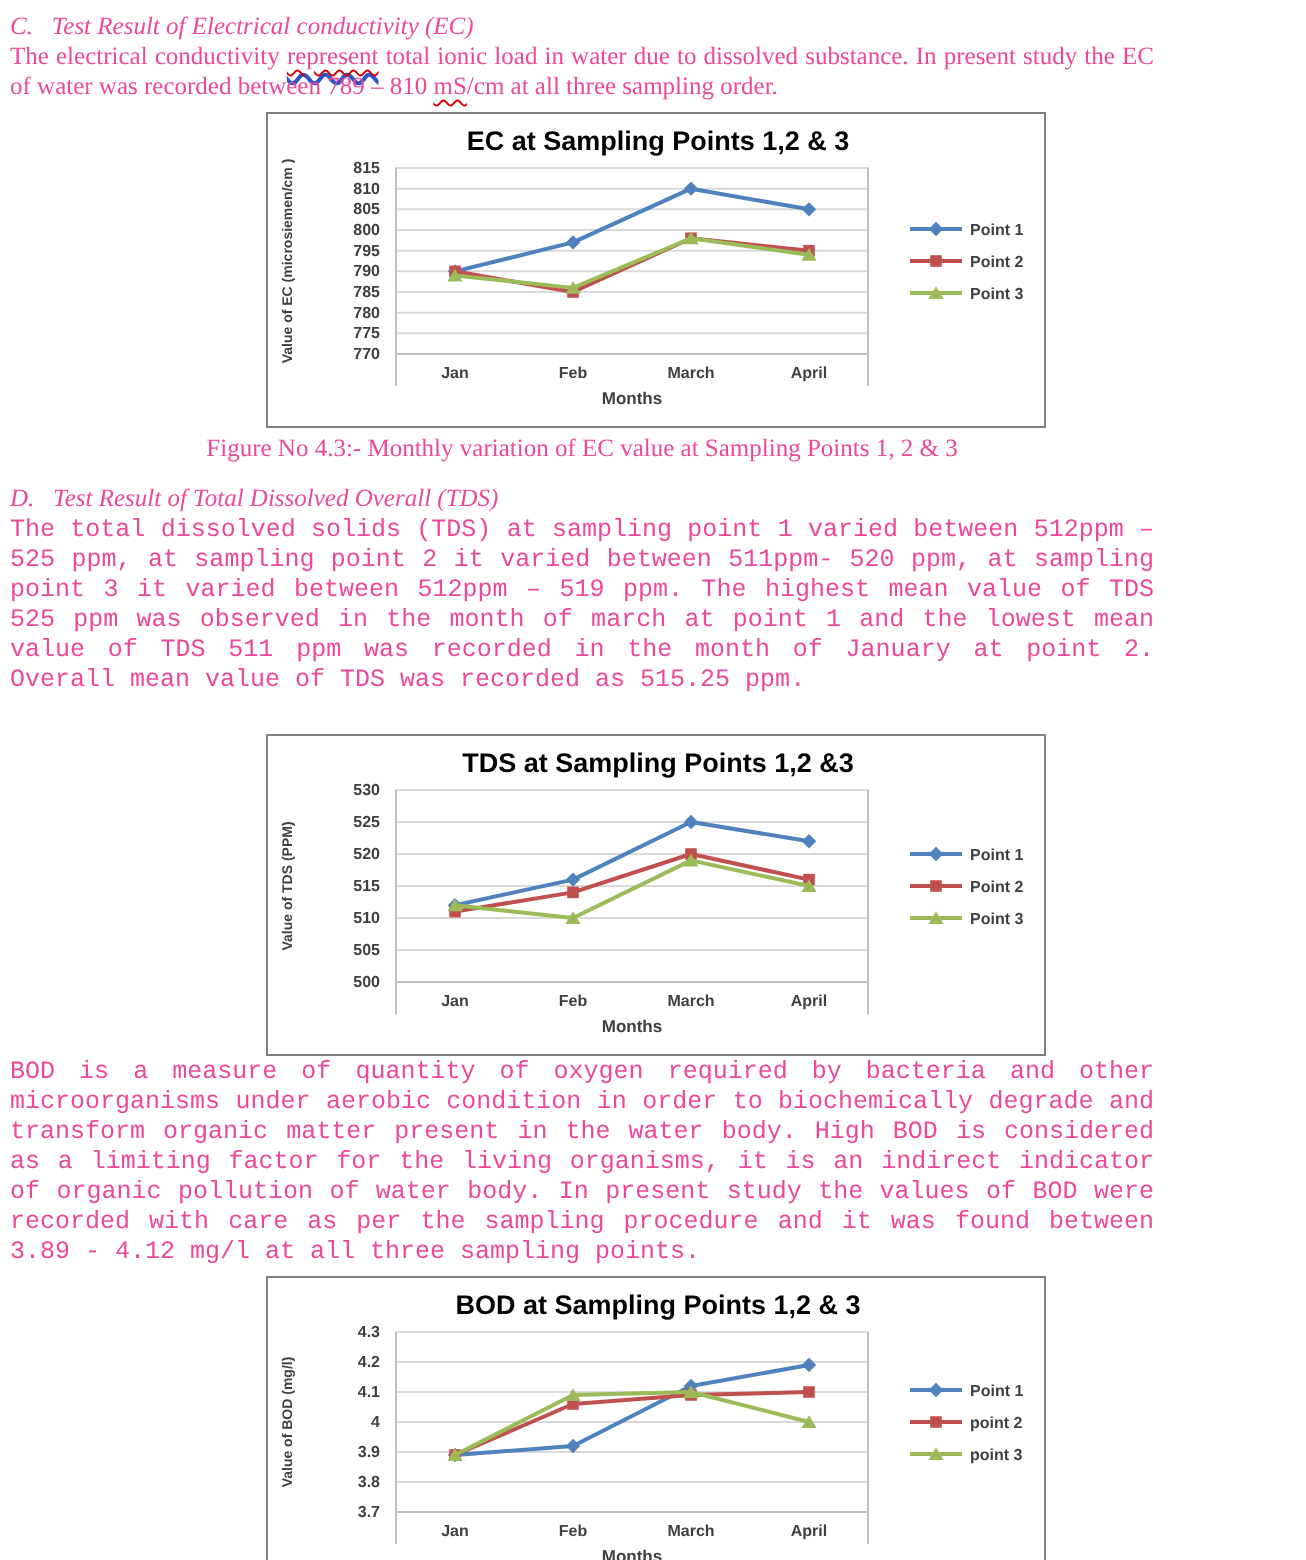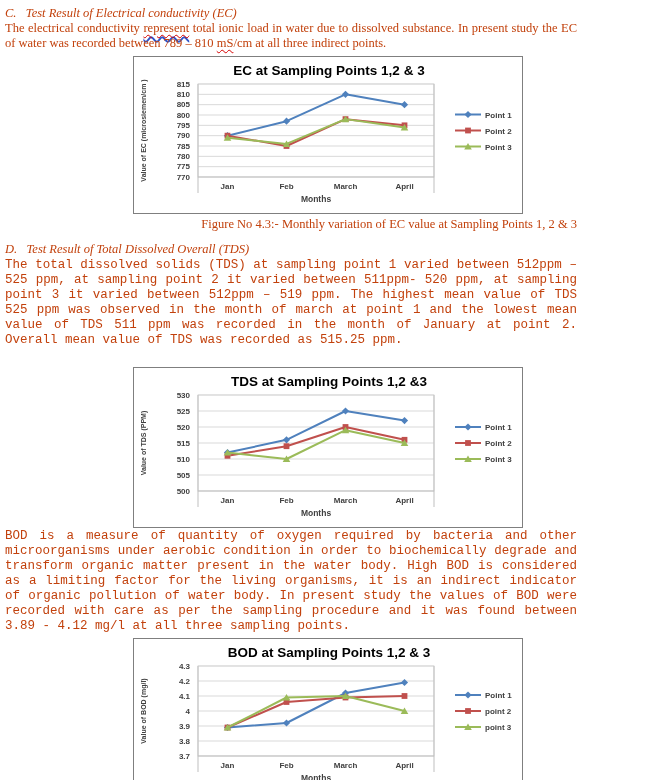--- a/index.html
+++ b/index.html
@@ -1,43 +1,43 @@
 <!DOCTYPE html>
 <html><head>
 <meta charset="utf-8">
 <style>
   html,body{margin:0;padding:0;background:#fff;}
   .page{
     position:relative; width:582px; height:780px; box-sizing:border-box;
     padding:6px 5px 0 5px; background:#fff; overflow:hidden;
-    font-family:"Liberation Serif", serif; font-size:12.5px; color:#c2410c;
+    font-family:"Liberation Serif", serif; font-size:12.5px; color:#ec4899;
   }
   .section-heading{
     font-style:italic; line-height:15px; white-space:pre-wrap; margin:0;
   }
   .body-para{
     margin:0; text-align:justify; line-height:15px;
   }
   .sp-grammar{ text-decoration:underline wavy #2f54c9 1.5px; text-underline-offset:4px; }
   .sp-red{ text-decoration:underline wavy #d40000 1px; text-underline-offset:2px; }
   .chart-box{ margin-left:128px; line-height:0; }
   .chart-box svg{ display:block; background:#fff; }
   .fig-caption{ text-align:center; line-height:15px; margin:0; }
   svg text{ font-family:"Liberation Sans", sans-serif; }
-  .m-top5{margin-top:5px;} .m-top3{margin-top:3px;text-align:right;} .m-top10{margin-top:10px;}
+  .m-top5{margin-top:5px;} .m-top3{margin-top:3px;} .m-top10{margin-top:10px;}
   .m-top9{margin-top:19px;} .m-top2{margin-top:2px;} .m-top16{margin-top:16px;}
   .m-top4{margin-top:4px;} .m-top1{margin-top:1px;font-family:Liberation Mono, monospace;}
 </style>
 </head>
 <body>
 
 <div class="page">
 
   <p class="section-heading">C.   Test Result of Electrical conductivity (EC)</p>
-  <p class="body-para"><span>The electrical conductivity </span><span class="sp-grammar"><span class="sp-red">represent</span></span><span> total ionic load in water due to dissolved substance. In present study the EC of water was recorded between 789 – 810 </span><span class="sp-red">mS</span><span>/cm at all three indirect points.</span></p>
+  <p class="body-para"><span>The electrical conductivity </span><span class="sp-grammar"><span class="sp-red">represent</span></span><span> total ionic load in water due to dissolved substance. In present study the EC of water was recorded between 789 – 810 </span><span class="sp-red">mS</span><span>/cm at all three sampling order.</span></p>
   <div class="chart-box m-top5">
       <svg width="390" height="158" viewBox="0 0 390 158">
         <rect x="0.5" y="0.5" width="389" height="157" fill="none" stroke="#7F7F7F" stroke-width="1"></rect>
         <text x="196" y="19" text-anchor="middle" font-size="13.5" font-weight="bold" fill="#000">EC at Sampling Points 1,2 &amp; 3</text>
         <rect x="65" y="28" width="236" height="93" fill="none" stroke="#D9D9D9"></rect>
         <line x1="65" y1="121" x2="301" y2="121" stroke="#BFBFBF"></line>
         <text x="57" y="123.5" text-anchor="end" font-size="8" font-weight="bold" fill="#404040">770</text>
         <line x1="65" y1="110.66666666666667" x2="301" y2="110.66666666666667" stroke="#D9D9D9"></line>
         <text x="57" y="113.16666666666667" text-anchor="end" font-size="8" font-weight="bold" fill="#404040">775</text>
         <line x1="65" y1="100.33333333333334" x2="301" y2="100.33333333333334" stroke="#D9D9D9"></line>

